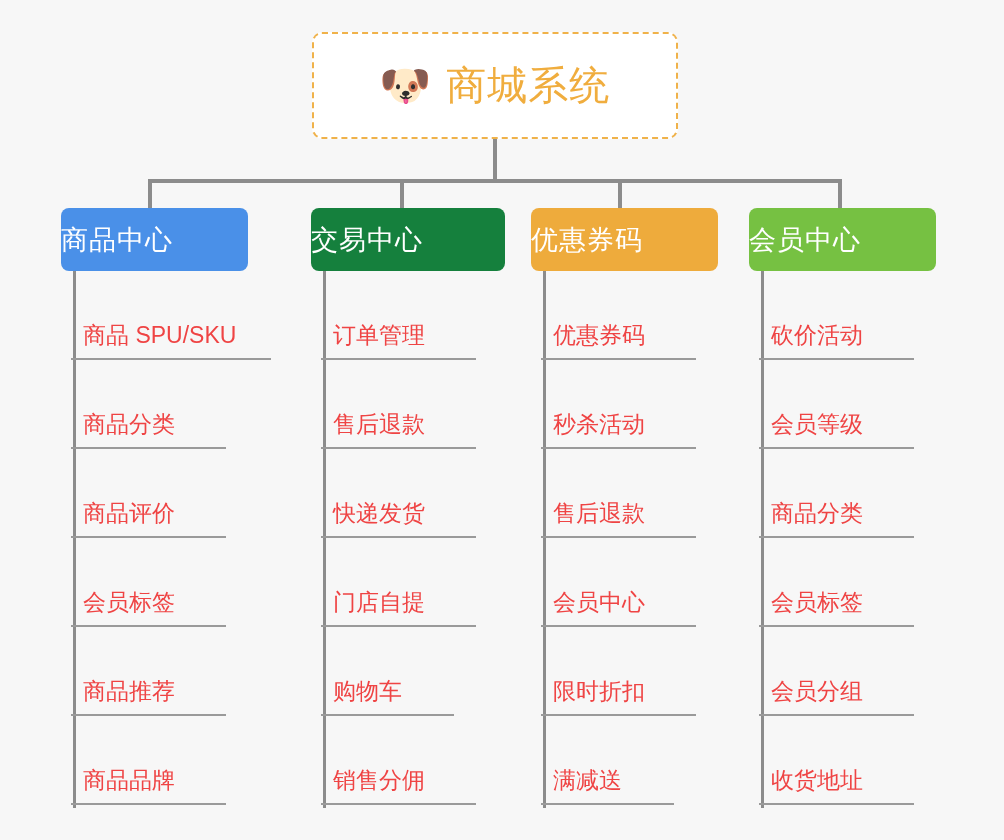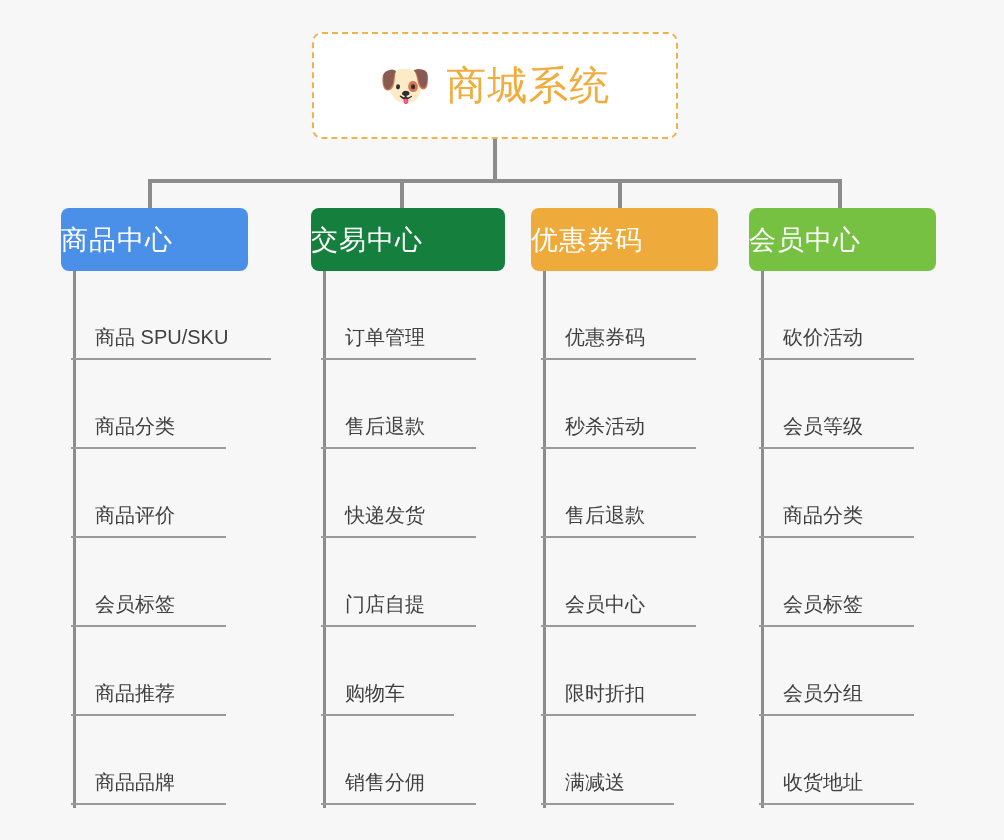--- a/index.html
+++ b/index.html
@@ -88,24 +88,24 @@
     top: 63px;
     left: 0;
   }
   .leaf {
     position: relative;
     height: 89px;
     box-sizing: border-box;
   }
   .leaf-label {
     position: absolute;
-    left: 38px;
+    left: 26px;
     bottom: 9px;
-    font-size: 20px;
-    color: #404040;
+    font-size: 23px;
+    color: #ef4444;
     white-space: nowrap;
   }
   .leaf-rule {
     position: absolute;
     left: 14px;
     bottom: 0;
     height: 2px;
     background: #9a9a9a;
   }
 </style>

